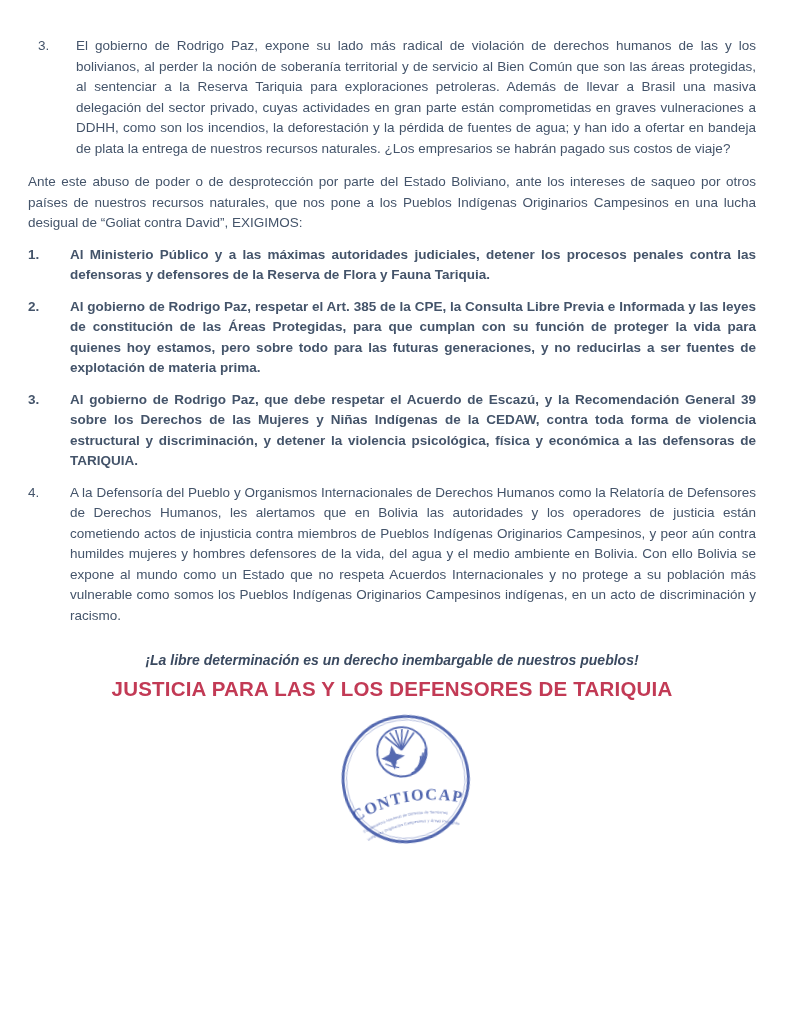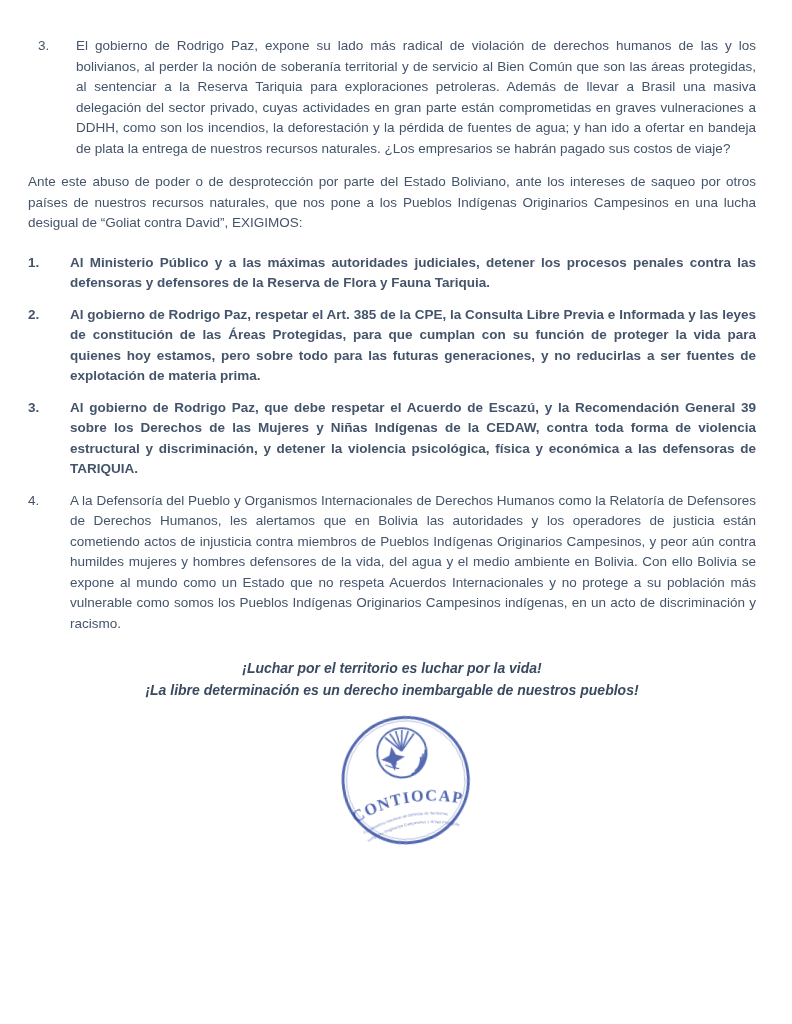--- a/index.html
+++ b/index.html
@@ -26,21 +26,21 @@
     margin-bottom:11px;
   }
   .list-item .num{
     flex:0 0 26px;
     font-size:13.5px;
     line-height:1.52;
   }
   .list-item .txt{flex:1;margin-left:16px;}
   .continued-item{margin-left:10px;margin-bottom:13px;}
   .continued-item .num{flex:0 0 22px;}
-  .intro{margin-bottom:19px;}
+  .intro{margin-bottom:11px;}
   .bold{font-weight:bold;}
   .slogans{margin-top:24px;text-align:center;}
   .slogan{
     font-size:14px;
     font-weight:bold;
     font-style:italic;
     line-height:1.55;
     color:#3B4A60;
   }
   .headline{
@@ -87,24 +87,24 @@
     <span class="num">3.</span>
     <span class="txt">Al gobierno de Rodrigo Paz, que debe respetar el Acuerdo de Escazú, y la Recomendación General 39 sobre los Derechos de las Mujeres y Niñas Indígenas de la CEDAW, contra toda forma de violencia estructural y discriminación, y detener la violencia psicológica, física y económica a las defensoras de TARIQUIA.</span>
   </div>
 
   <div class="para list-item">
     <span class="num">4.</span>
     <span class="txt">A la Defensoría del Pueblo y Organismos Internacionales de Derechos Humanos como la Relatoría de Defensores de Derechos Humanos, les alertamos que en Bolivia las autoridades y los operadores de justicia están cometiendo actos de injusticia contra miembros de Pueblos Indígenas Originarios Campesinos, y peor aún contra humildes mujeres y hombres defensores de la vida, del agua y el medio ambiente en Bolivia. Con ello Bolivia se expone al mundo como un Estado que no respeta Acuerdos Internacionales y no protege a su población más vulnerable como somos los Pueblos Indígenas Originarios Campesinos indígenas, en un acto de discriminación y racismo.</span>
   </div>
 
   <div class="slogans">
-    <div class="slogan">¡Luchar por el territorio es luchar por la vida!</div>
     <div class="slogan">¡La libre determinación es un derecho inembargable de nuestros pueblos!</div>
   </div>
 
+  <div class="headline" style="color:#C23A55;">JUSTICIA PARA LAS Y LOS DEFENSORES DE TARIQUIA</div>
 
   <div class="stamp-wrap">
     <div class="stamp">
       <svg width="152" height="148" viewBox="0 0 160 156">
         <g stroke="#3D55A6" fill="none" opacity="0.88">
 
           <circle cx="80" cy="76" r="66" stroke-width="3"></circle>
           <circle cx="80" cy="76" r="62.5" stroke-width="0.8" opacity="0.55"></circle>
 
           <g>

